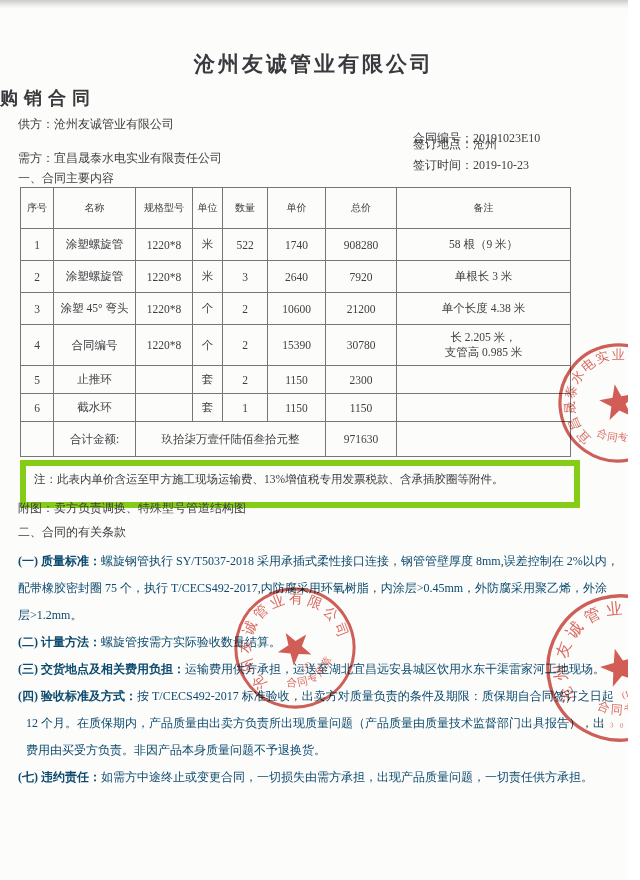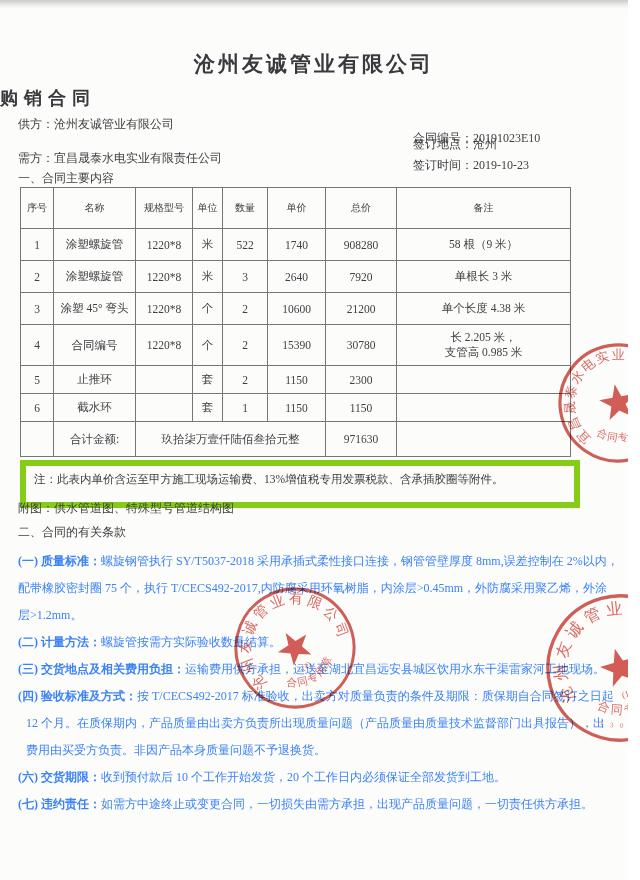--- a/index.html
+++ b/index.html
@@ -30,21 +30,21 @@
   table.items td{height:31px;}
   tr.r4 td{height:40px;}
   tr.r5 td,tr.r6 td{height:27px;}
   tr.total td{height:34px;}
   .note-box{
     position:absolute;left:20px;top:452px;width:532px;height:30px;
     border:6px solid #84cc16;padding:6px 8px 0;font-size:11.5px;
     white-space:nowrap;color:#3c3c40;margin-top:8px;
   }
   .clauses{position:absolute;left:18px;top:548px;width:612px;}
-  .clause-line{height:27px;line-height:27px;font-size:12px;white-space:nowrap;color:#3b82f6;}
+  .clause-line{height:27px;line-height:27px;font-size:12px;white-space:nowrap;color:#0c4a6e;}
   .clabel{font-weight:600;}
   .stamp{position:absolute;mix-blend-mode:multiply;opacity:.82;pointer-events:none;}
   .stamp text{font-family:"Liberation Serif","DejaVu Serif",serif;}
 </style>
 </head>
 <body>
 
 <div class="doc">
   <div class="scan-edge"></div>
 
@@ -152,33 +152,32 @@
         <td>合计金额:</td>
         <td colspan="4">玖拾柒万壹仟陆佰叁拾元整</td>
         <td>971630</td>
         <td></td>
       </tr>
     </tbody>
   </table>
 
   <div class="note-box">注：此表内单价含运至甲方施工现场运输费、13%增值税专用发票税款、含承插胶圈等附件。</div>
 
-  <div class="line" style="left:18px;top:500px;">附图：供水管道图、特殊型号管道结构图</div>
+  <div class="line" style="left:18px;top:500px;">附图：卖方负责调换、特殊型号管道结构图</div>
   <div class="line sec-title" style="left:18px;top:524px;">二、合同的有关条款</div>
 
   <div class="clauses">
     <div class="clause-line"><span class="clabel">(一) 质量标准：</span><span>螺旋钢管执行 SY/T5037-2018 采用承插式柔性接口连接，钢管管壁厚度 8mm,误差控制在 2%以内，</span></div>
     <div class="clause-line">配带橡胶密封圈 75 个，执行 T/CECS492-2017,内防腐采用环氧树脂，内涂层&gt;0.45mm，外防腐采用聚乙烯，外涂</div>
     <div class="clause-line">层&gt;1.2mm。</div>
     <div class="clause-line"><span class="clabel">(二) 计量方法：</span><span>螺旋管按需方实际验收数量结算。</span></div>
     <div class="clause-line"><span class="clabel">(三) 交货地点及相关费用负担：</span><span>运输费用供方承担，运送至湖北宜昌远安县城区饮用水东干渠雷家河工地现场。</span></div>
     <div class="clause-line"><span class="clabel">(四) 验收标准及方式：</span><span>按 T/CECS492-2017 标准验收，出卖方对质量负责的条件及期限：质保期自合同签订之日起</span></div>
     <div class="clause-line" style="padding-left:8px;">12 个月。在质保期内，产品质量由出卖方负责所出现质量问题（产品质量由质量技术监督部门出具报告），出</div>
     <div class="clause-line" style="padding-left:8px;">费用由买受方负责。非因产品本身质量问题不予退换货。</div>
-    <div class="clause-line"><span class="clabel">(六) 交货期限：</span><span>收到预付款后 10 个工作开始发货，20 个工作日内必须保证全部发货到工地。</span></div>
     <div class="clause-line"><span class="clabel">(七) 违约责任：</span><span>如需方中途终止或变更合同，一切损失由需方承担，出现产品质量问题，一切责任供方承担。</span></div>
   </div>
 
   <svg class="stamp" style="left:538px;top:323px;" width="160" height="160" viewBox="-80 -80 160 160">
     <g transform="rotate(-10)">
       <circle cx="0" cy="0" r="58" fill="none" stroke="#c63c34" stroke-width="3.2"></circle>
       <path id="aArc" d="M -32.2 30 A 44 44 0 1 1 32.2 30" fill="none"></path>
       <path id="aBot" d="M -26.9 26.9 A 38 38 0 0 0 26.9 26.9" fill="none"></path>
       <text font-size="13" fill="#d4493f">
         <textPath href="#aArc" textLength="205">宜昌晟泰水电实业有限责任公司</textPath>

